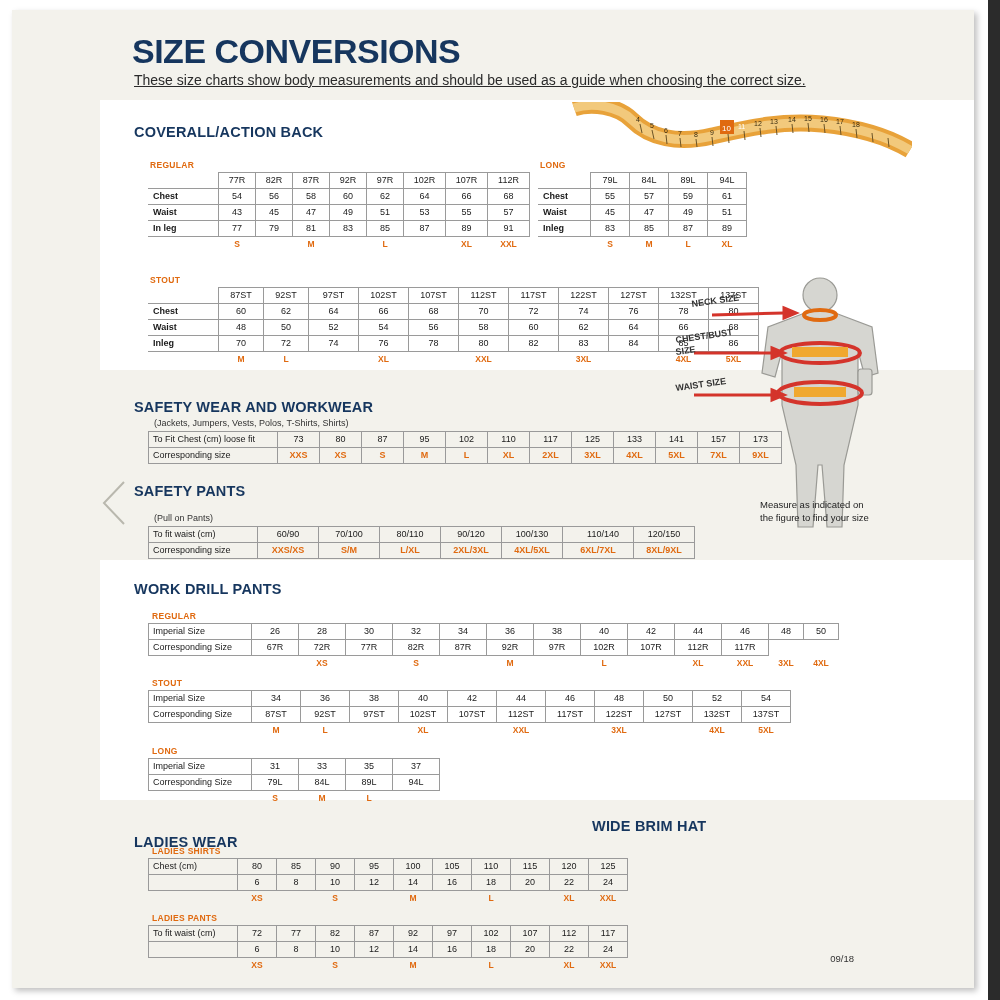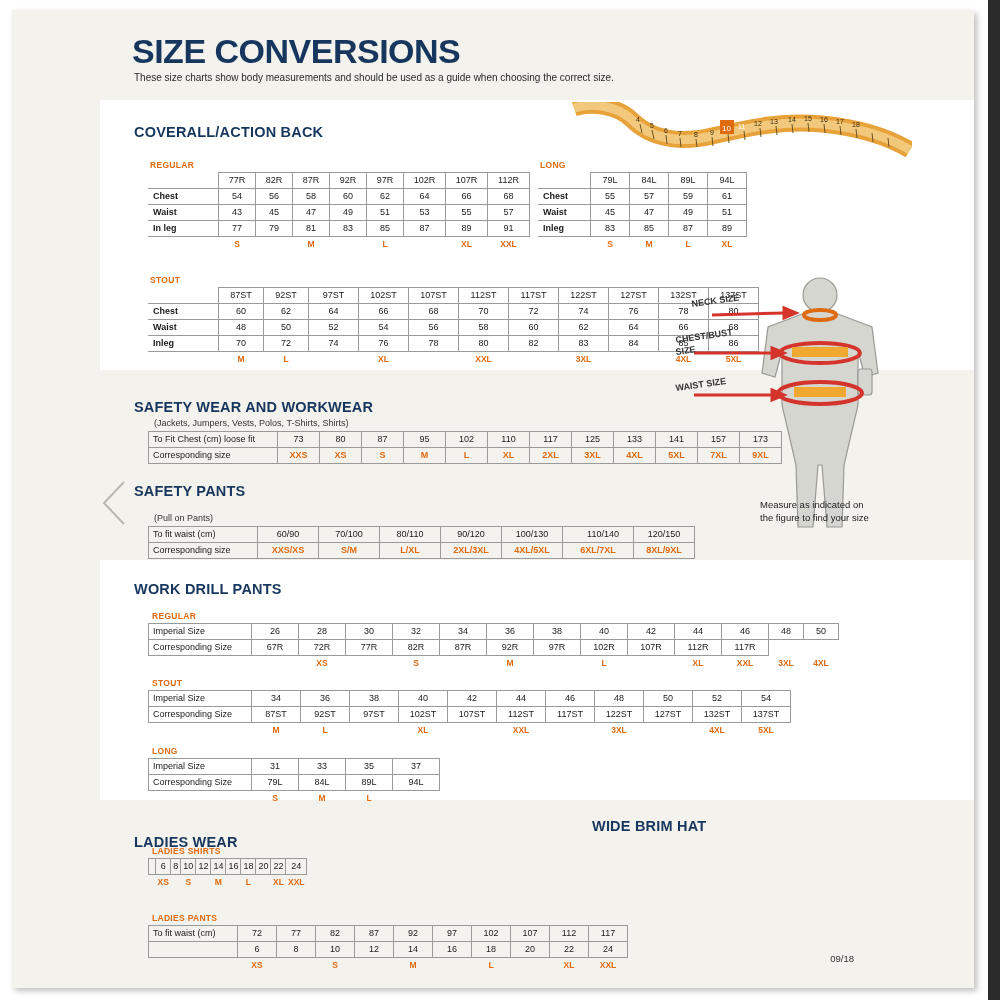--- a/index.html
+++ b/index.html
@@ -28,21 +28,21 @@
   }
   .band-beige{
     position:absolute;left:0;width:962px;background:#f3f2ec;
   }
   h1{
     position:absolute;left:120px;top:22px;margin:0;
     font-size:34px;font-weight:bold;color:#16365e;letter-spacing:-.5px;
   }
   .subtitle{
     position:absolute;left:122px;top:62px;
-    font-size:10px;color:#2a2a2a;
+    font-size:14px;color:#2a2a2a;text-decoration:underline;
   }
   
   .sect-title{
     position:absolute;font-size:14.5px;font-weight:bold;color:#16365e;
     letter-spacing:.2px;
   }
   .grp-label{
     position:absolute;font-size:8.5px;font-weight:bold;color:#e06a10;
     letter-spacing:.3px;
   }
@@ -557,20 +557,33 @@
         <td></td>
       </tr>
     </tbody>
       </table>
 
     <div class="sect-title" style="left:122px;top:824px;">LADIES WEAR</div>
 
     <div class="grp-label" style="left:140px;top:836px;">LADIES SHIRTS</div>
     <table class="gt" style="left:136px;top:848px;">
       <tbody>
+          <tr>
+        <td class="lblplain" style="width:82px;">Chest (cm)</td>
+        <td style="width:34px;">80</td>
+        <td style="width:34px;">85</td>
+        <td style="width:34px;">90</td>
+        <td style="width:34px;">95</td>
+        <td style="width:34px;">100</td>
+        <td style="width:34px;">105</td>
+        <td style="width:34px;">110</td>
+        <td style="width:34px;">115</td>
+        <td style="width:34px;">120</td>
+        <td style="width:34px;">125</td>
+      </tr>
       <tr>
         <td class="lblplain"></td>
         <td>6</td>
         <td>8</td>
         <td>10</td>
         <td>12</td>
         <td>14</td>
         <td>16</td>
         <td>18</td>
         <td>20</td>

